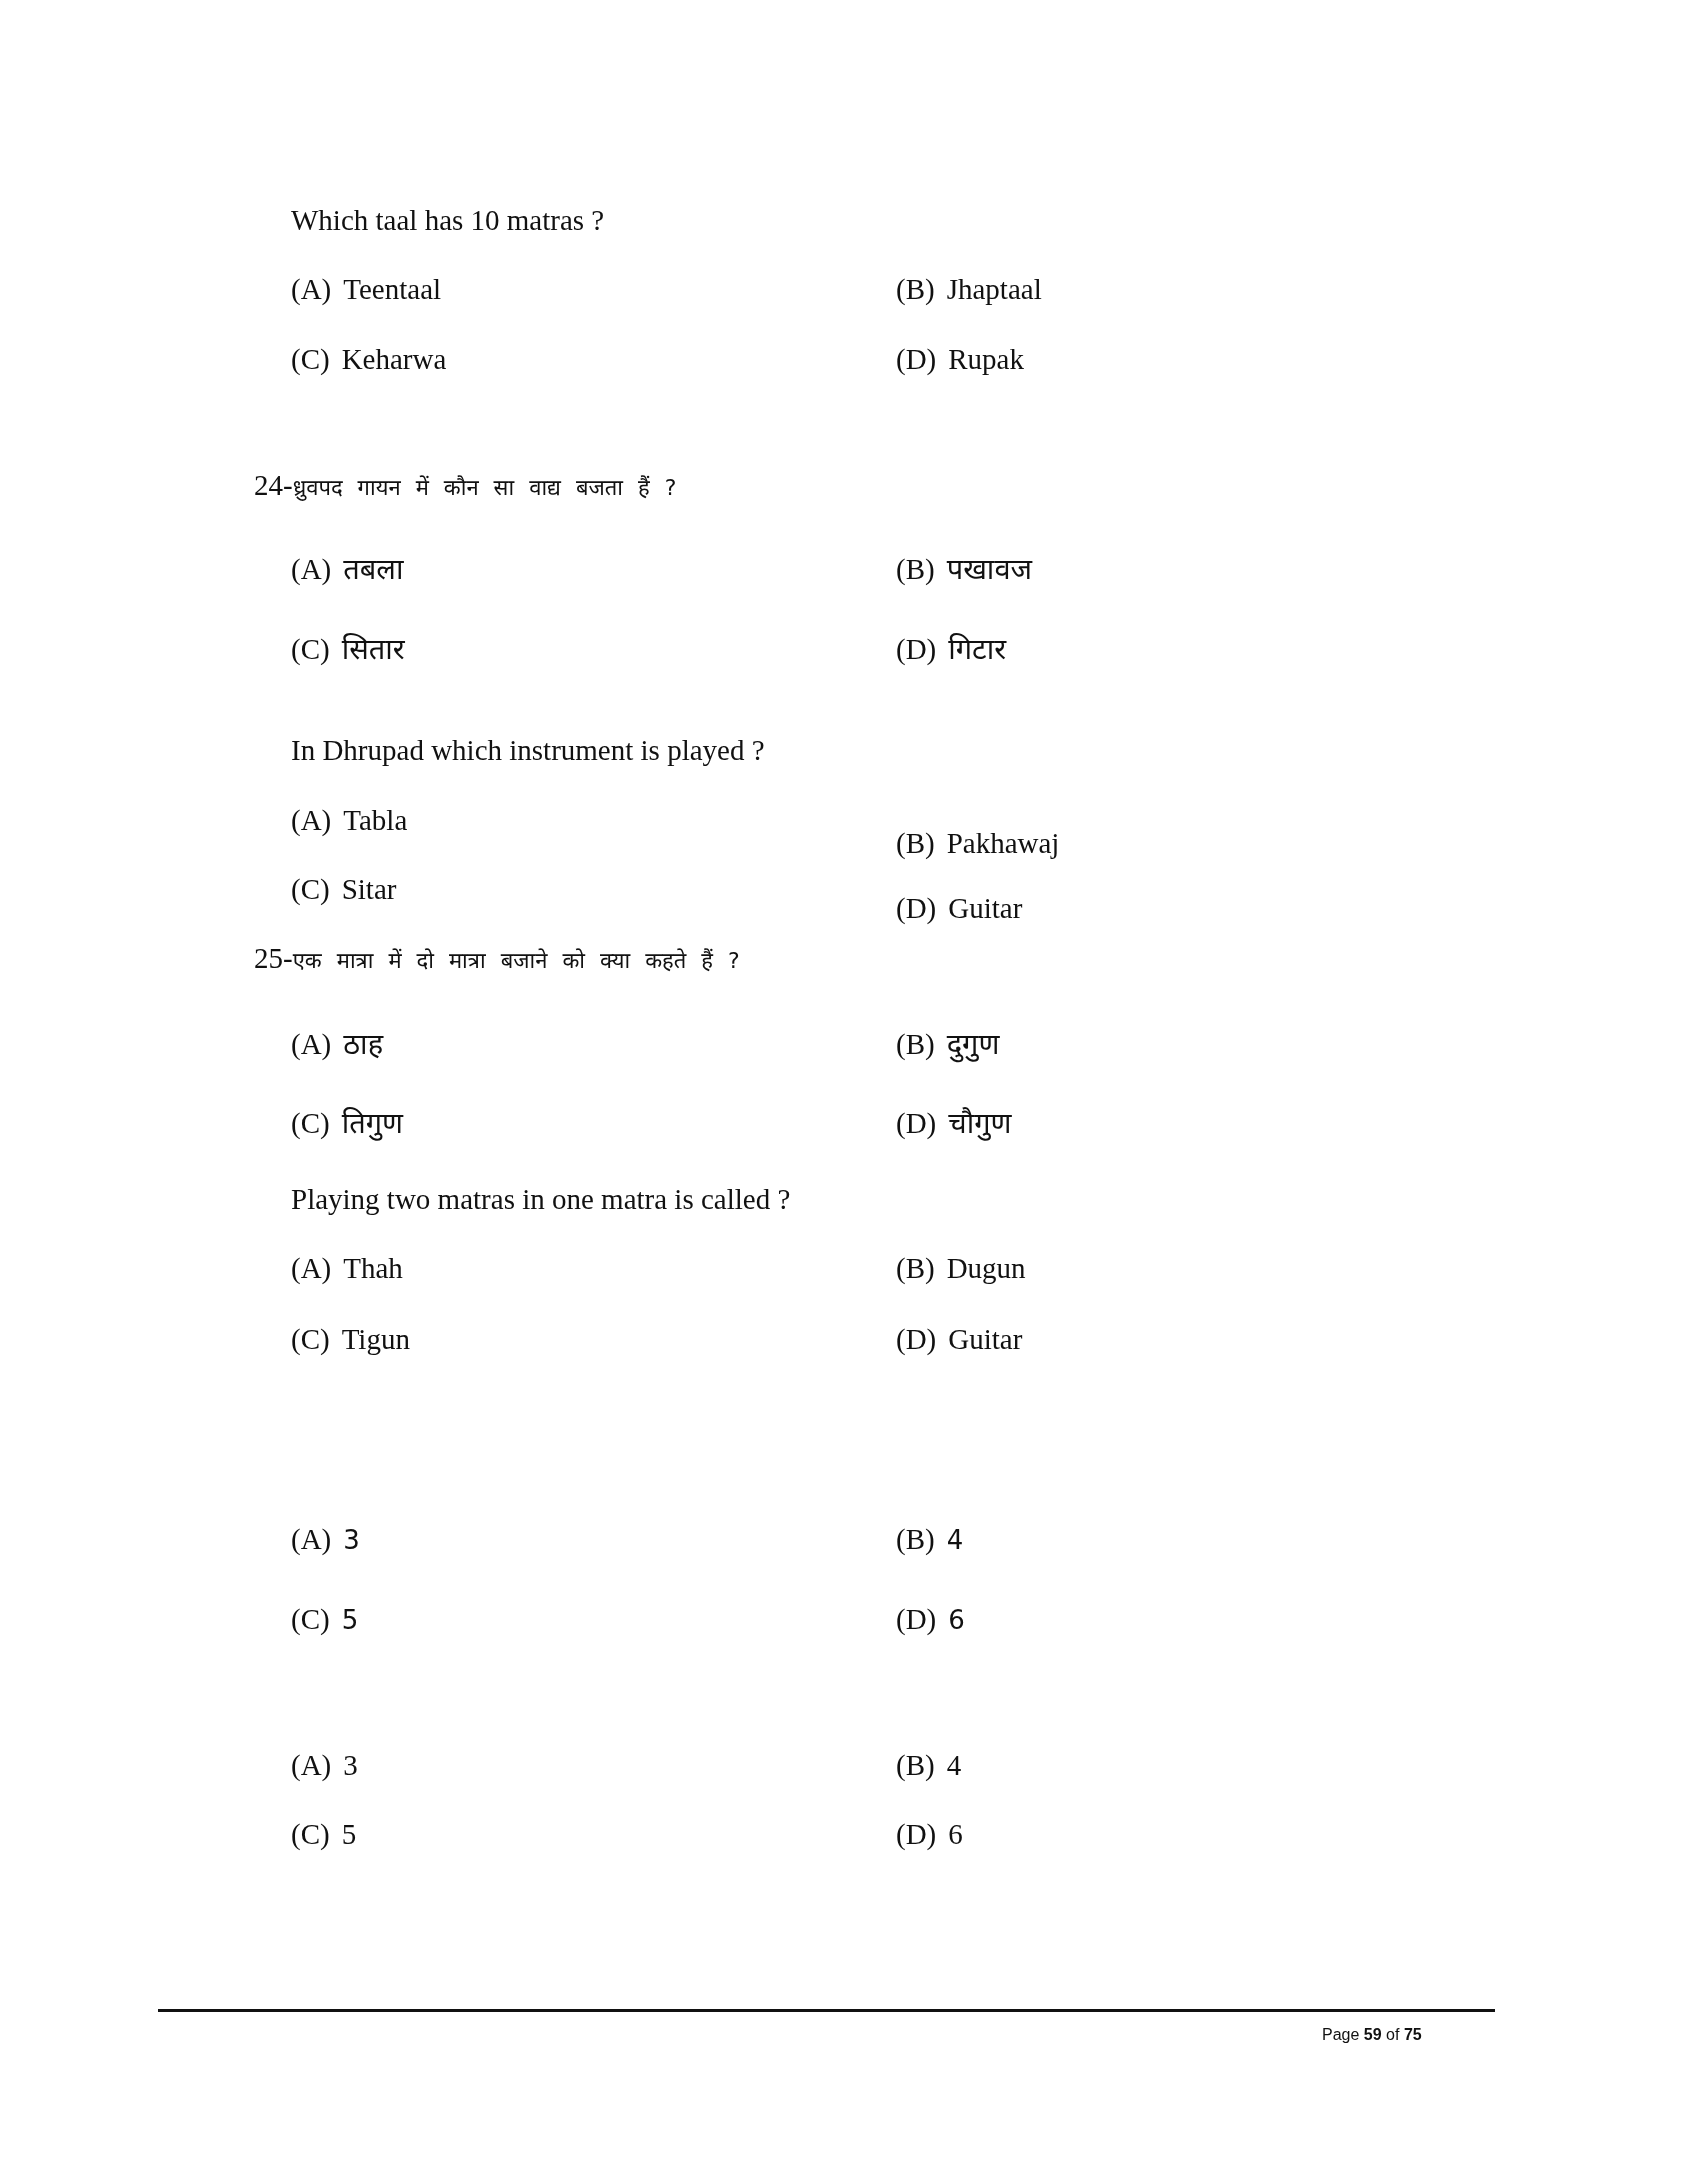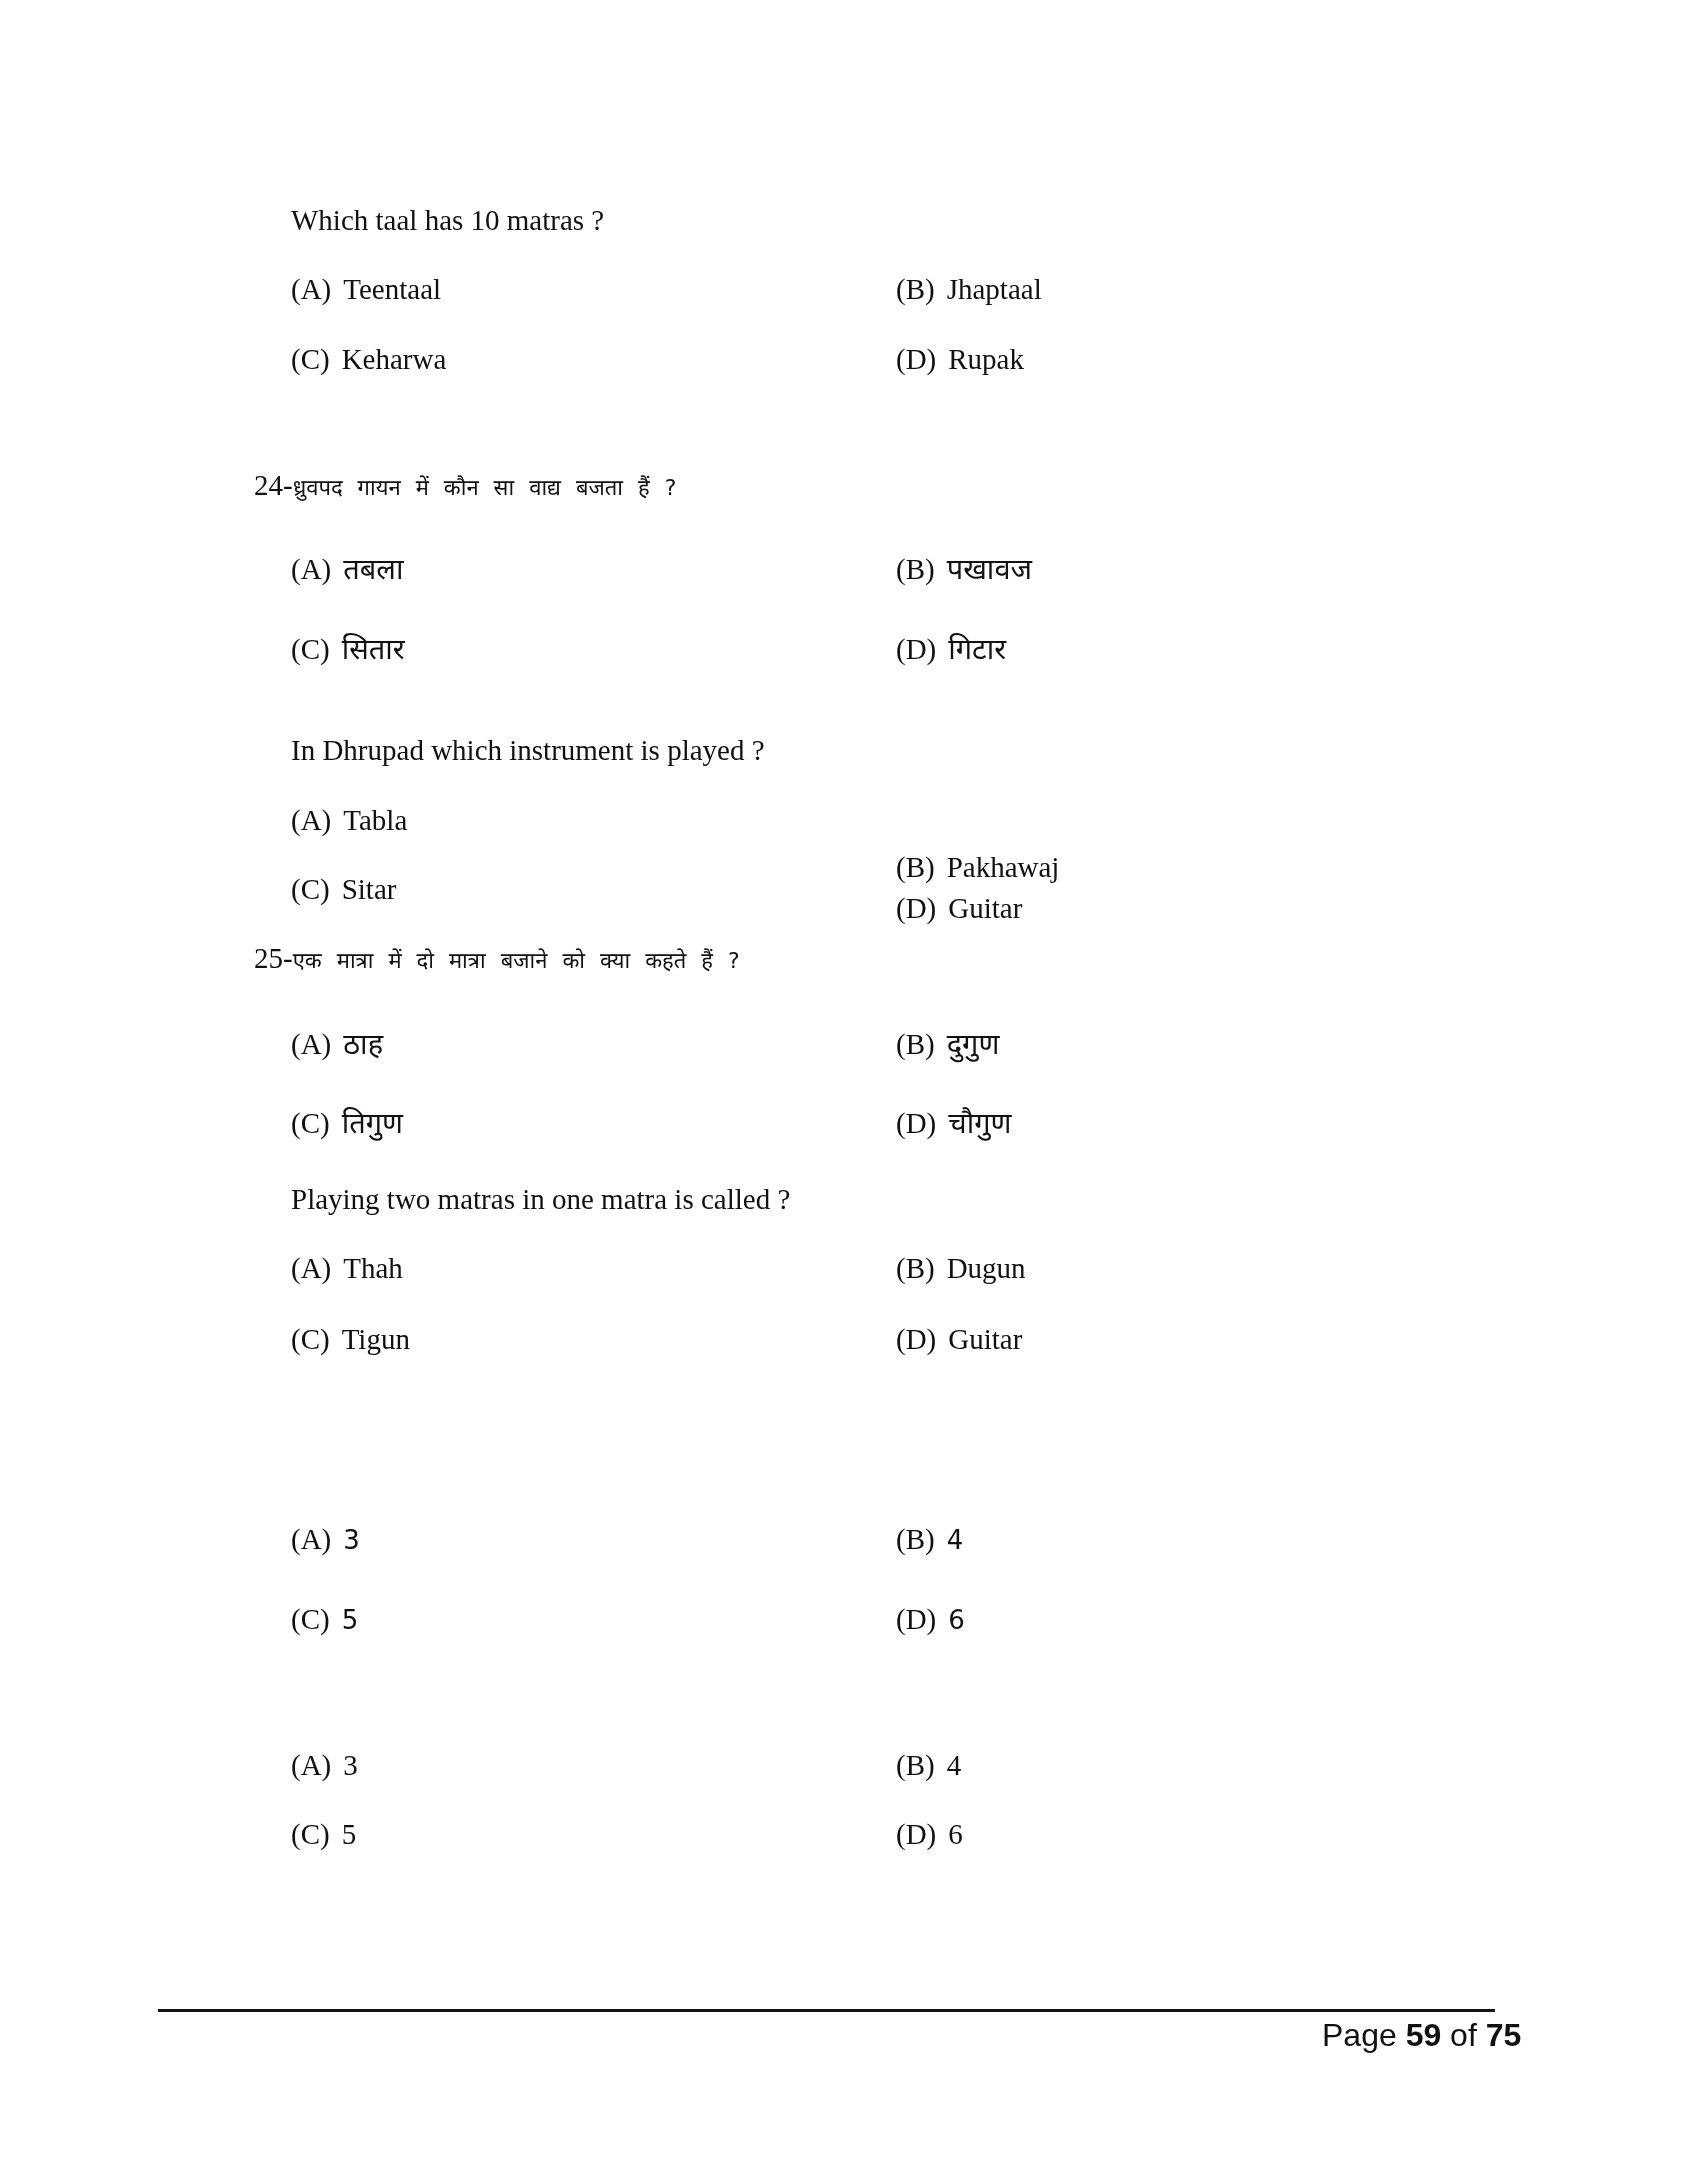--- a/index.html
+++ b/index.html
@@ -24,21 +24,21 @@
     .opt-num { font-family: "DejaVu Sans", sans-serif; font-size: 26px; }
     .col-left { left: 291px; }
     .col-right { left: 896px; }
     .q-hindi { left: 254px; }
     .footer-rule {
       position: absolute; left: 158px; top: 2009px; width: 1337px; height: 3px; background: #111111;
     }
     .footer-page {
       position: absolute; left: 1322px; top: 2020px;
       font-family: "Liberation Sans", "DejaVu Sans", sans-serif;
-      font-size: 32px; line-height: 30px; color: #111111; white-space: nowrap;
+      font-size: 16px; line-height: 30px; color: #111111; white-space: nowrap;
     }
     .footer-page b { font-weight: bold; }
   </style>
 </head>
 <body>
 
 <div class="page">
 
   <div class="line-text col-left" style="top:200px">Which taal has 10 matras ?</div>
   <div class="line-text col-left" style="top:269px"><span class="opt-letter">(A)</span><span>Teentaal</span></div>
@@ -47,21 +47,21 @@
   <div class="line-text col-right" style="top:339px"><span class="opt-letter">(D)</span><span>Rupak</span></div>
 
   <div class="line-text q-hindi" style="top:465px"><span class="qnum">24-</span><span class="hindi">ध्रुवपद गायन में कौन सा वाद्य बजता हैं ?</span></div>
   <div class="line-text col-left" style="top:549px"><span class="opt-letter">(A)</span><span class="opt-hindi">तबला</span></div>
   <div class="line-text col-right" style="top:549px"><span class="opt-letter">(B)</span><span class="opt-hindi">पखावज</span></div>
   <div class="line-text col-left" style="top:629px"><span class="opt-letter">(C)</span><span class="opt-hindi">सितार</span></div>
   <div class="line-text col-right" style="top:629px"><span class="opt-letter">(D)</span><span class="opt-hindi">गिटार</span></div>
 
   <div class="line-text col-left" style="top:730px">In Dhrupad which instrument is played ?</div>
   <div class="line-text col-left" style="top:800px"><span class="opt-letter">(A)</span><span>Tabla</span></div>
-  <div class="line-text col-right" style="top:847px"><span class="opt-letter">(B)</span><span>Pakhawaj</span></div>
+  <div class="line-text col-right" style="top:823px"><span class="opt-letter">(B)</span><span>Pakhawaj</span></div>
   <div class="line-text col-left" style="top:869px"><span class="opt-letter">(C)</span><span>Sitar</span></div>
   <div class="line-text col-right" style="top:888px"><span class="opt-letter">(D)</span><span>Guitar</span></div>
 
   <div class="line-text q-hindi" style="top:938px"><span class="qnum">25-</span><span class="hindi">एक मात्रा में दो मात्रा बजाने को क्या कहते हैं ?</span></div>
   <div class="line-text col-left" style="top:1024px"><span class="opt-letter">(A)</span><span class="opt-hindi">ठाह</span></div>
   <div class="line-text col-right" style="top:1024px"><span class="opt-letter">(B)</span><span class="opt-hindi">दुगुण</span></div>
   <div class="line-text col-left" style="top:1103px"><span class="opt-letter">(C)</span><span class="opt-hindi">तिगुण</span></div>
   <div class="line-text col-right" style="top:1103px"><span class="opt-letter">(D)</span><span class="opt-hindi">चौगुण</span></div>
 
   <div class="line-text col-left" style="top:1179px">Playing two matras in one matra is called ?</div>

